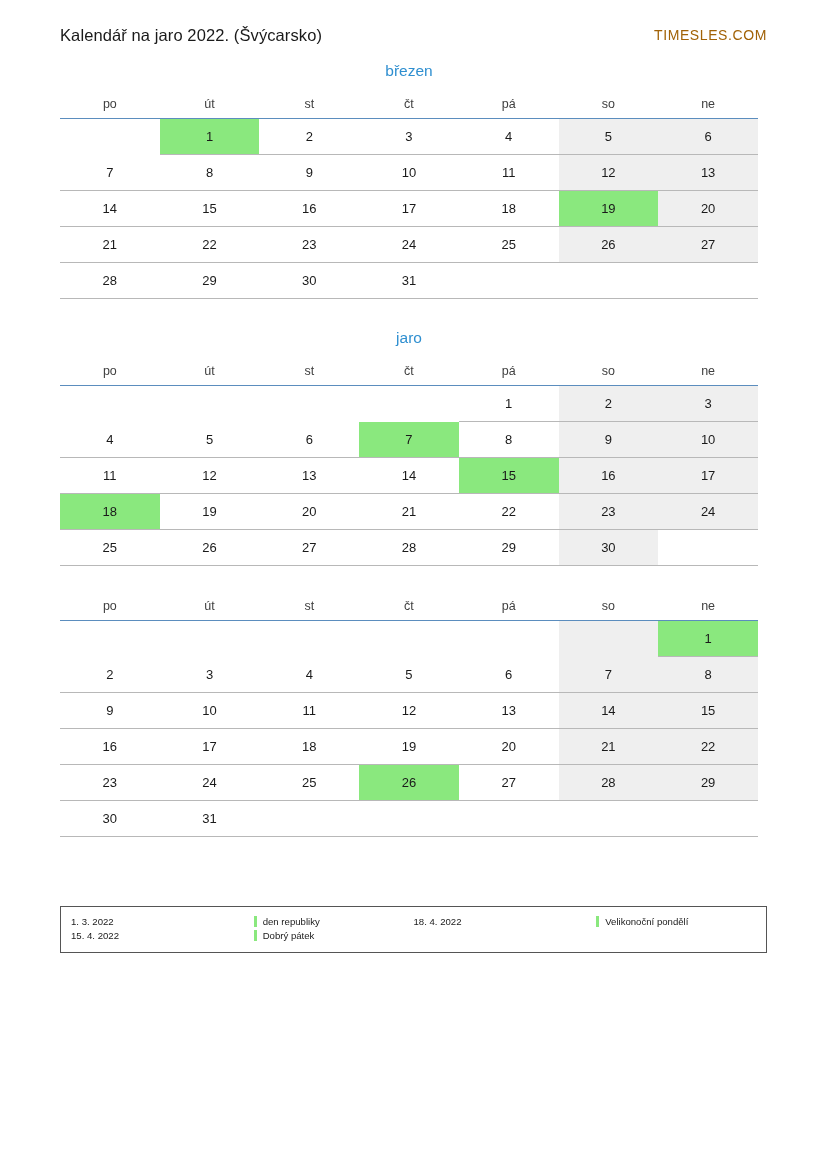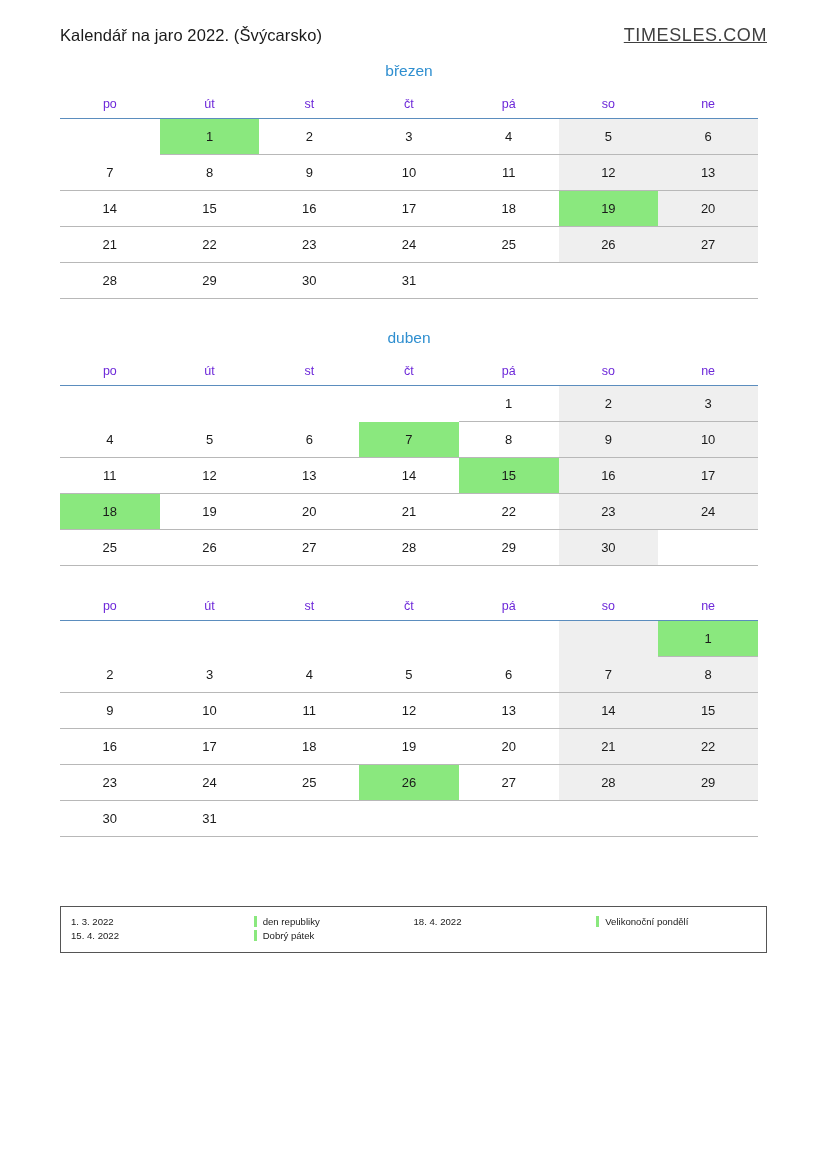--- a/index.html
+++ b/index.html
@@ -25,24 +25,23 @@
     align-items: center;
     justify-content: space-between;
   }
   .page-title {
     font-size: 16.5px;
     color: #1a1a1a;
     font-weight: normal;
     letter-spacing: 0.1px;
   }
   .brand {
-    font-size: 18px;
-    color: #404040;
+    font-size: 14px;
+    color: #a16207;
     letter-spacing: 0.6px;
-    text-decoration: underline;
   }
 
   
   .months {
     position: absolute;
     top: 62px; left: 0; right: 9px;
     padding: 0 60px;
   }
   .month { margin-bottom: 30px; }
   .month-title {
@@ -53,21 +52,21 @@
     font-weight: normal;
   }
   table.cal {
     width: 100%;
     border-collapse: collapse;
     table-layout: fixed;
   }
   table.cal th {
     font-size: 12.5px;
     font-weight: normal;
-    color: #6d28d9;
+    color: #404040;
     text-align: center;
     padding: 3px 0 7px 0;
     border-bottom: 1.6px solid #5b8dbe;
   }
   table.cal td {
     height: 36px;
     text-align: center;
     vertical-align: middle;
     font-size: 13px;
     color: #1a1a1a;
@@ -181,21 +180,21 @@
               <td>30</td>
               <td>31</td>
               <td class="empty"></td>
               <td class="empty"></td>
               <td class="empty"></td>
             </tr>
           </tbody>
         </table>
       </div>
       <div class="month">
-        <div class="month-title">duben</div>
+        <div class="month-title">jaro</div>
         <table class="cal">
           <thead>
             <tr>
               <th>po</th>
               <th>út</th>
               <th>st</th>
               <th>čt</th>
               <th>pá</th>
               <th>so</th>
               <th>ne</th>

